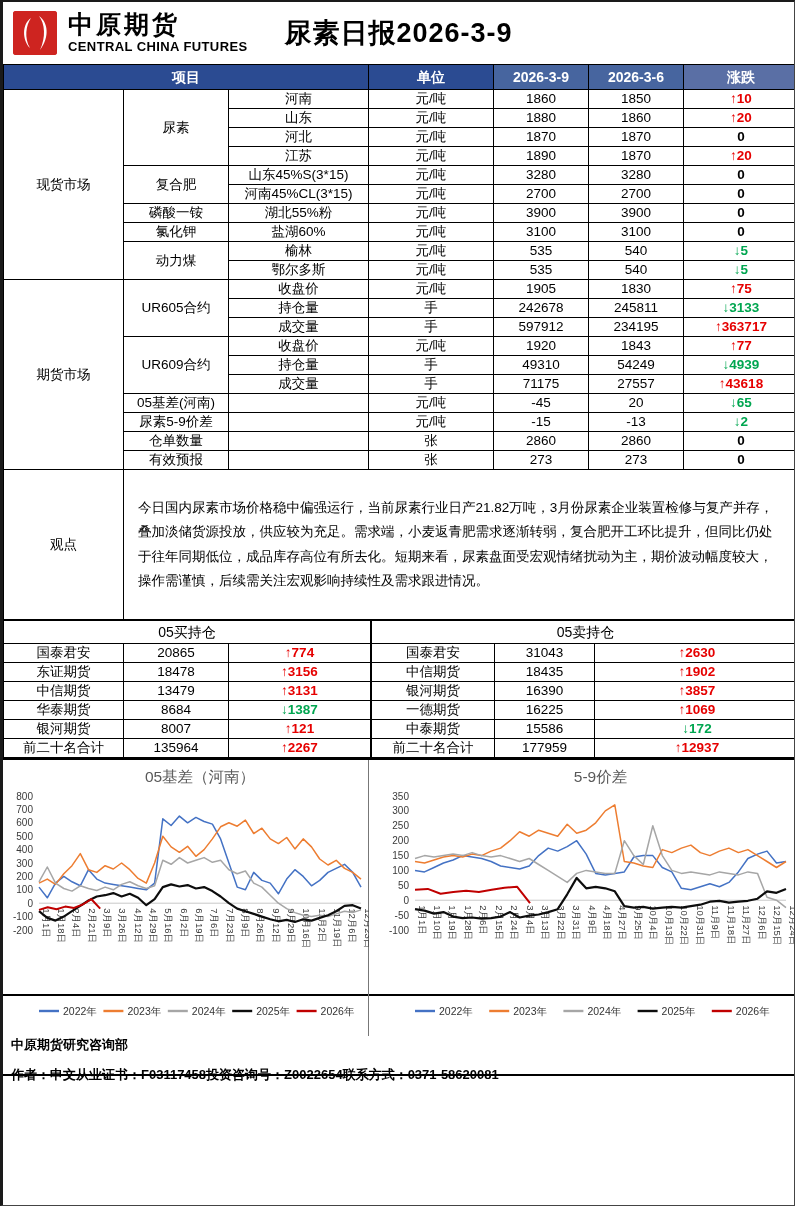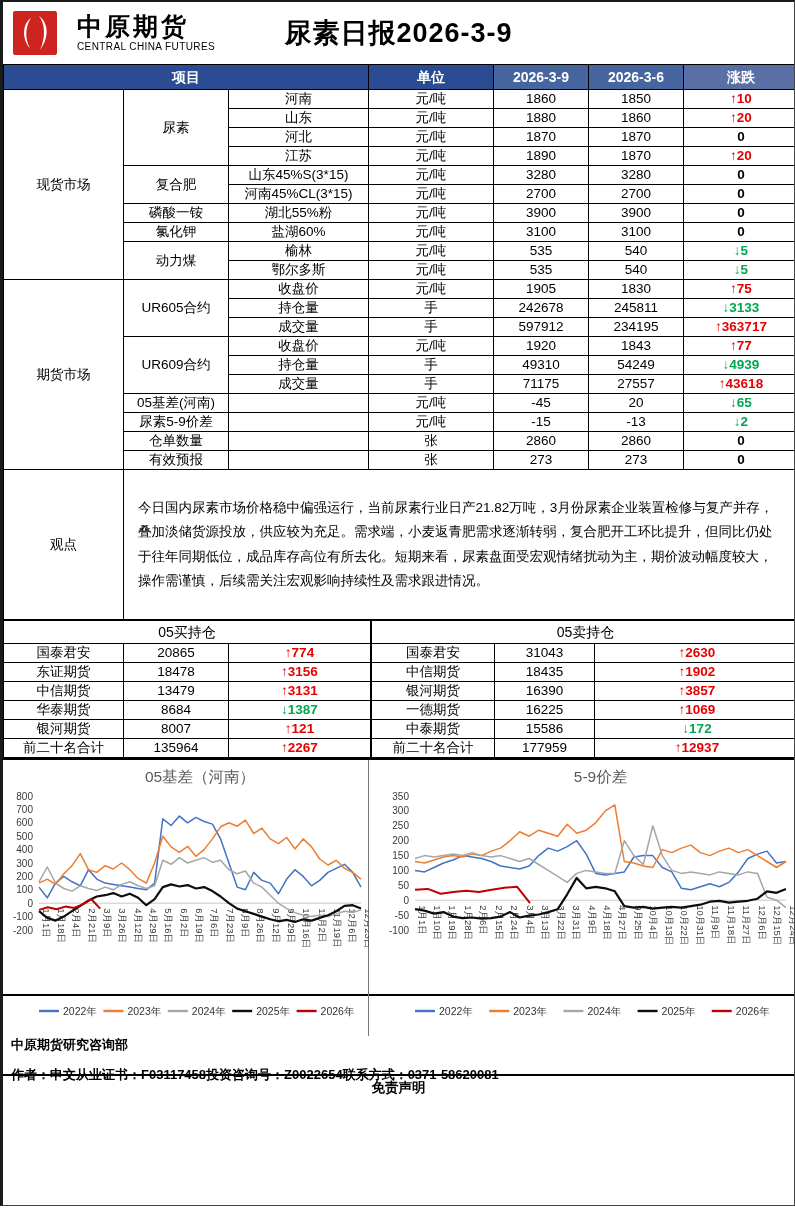--- a/index.html
+++ b/index.html
@@ -1,24 +1,24 @@
 <!DOCTYPE html>
 <html><head>
 <meta charset="utf-8">
 <style>
 *{box-sizing:border-box;margin:0;padding:0}
 html,body{background:#fff}
 body{width:795px;font-family:"Liberation Sans","DejaVu Sans",sans-serif;color:#000}
 .page{width:795px;height:1206px;border-left:3px solid #1a1a1a;border-top:2px solid #1a1a1a;border-right:1px solid #444;border-bottom:1px solid #444;overflow:hidden;background:#fff}
 
 .top{position:relative;height:62px;display:flex;align-items:center}
-.logo{display:flex;align-items:center;gap:20px;padding-left:10px}
+.logo{display:flex;align-items:center;gap:11px;padding-left:10px}
 .logo-mark{width:44px;height:44px;background:#ce2420;border-radius:3px;flex:0 0 auto}
 .logo-text .cn{font-size:25px;font-weight:bold;letter-spacing:3px;font-family:"Liberation Serif","DejaVu Serif",serif;line-height:1.05}
-.logo-text .en{font-size:10px;font-weight:normal;letter-spacing:.4px}
+.logo-text .en{font-size:13px;font-weight:bold;letter-spacing:.4px}
 .rtitle{position:absolute;left:0;right:0;text-align:center;font-size:27px;font-weight:bold;letter-spacing:1px}
 
 table{border-collapse:collapse;table-layout:fixed}
 td{border:1px solid #000;text-align:center;font-size:13.5px;height:19px;line-height:1.15;padding:0 2px;overflow:hidden;vertical-align:middle}
 .main{width:795px}
 .hd{color:#fff;font-weight:bold;height:25px;font-size:14px}
 .hd1{background:#2b4b92}
 .hd2{background:#47659f}
 .hd3{background:#5a6fa5}
 .up{color:#e60000;font-weight:bold}
@@ -446,16 +446,15 @@
     <div class="dept">中原期货研究咨询部</div>
     <div class="line">
       <span>作者：申文</span>
       <span>从业证书：F03117458</span>
       <span>投资咨询号：Z0022654</span>
       <span>联系方式：0371-58620081</span>
     </div>
   </div>
 
   <div class="disc">
-    <div class="dtitle">免责声明</div>
   </div>
 
 </div>
 
 </body></html>

